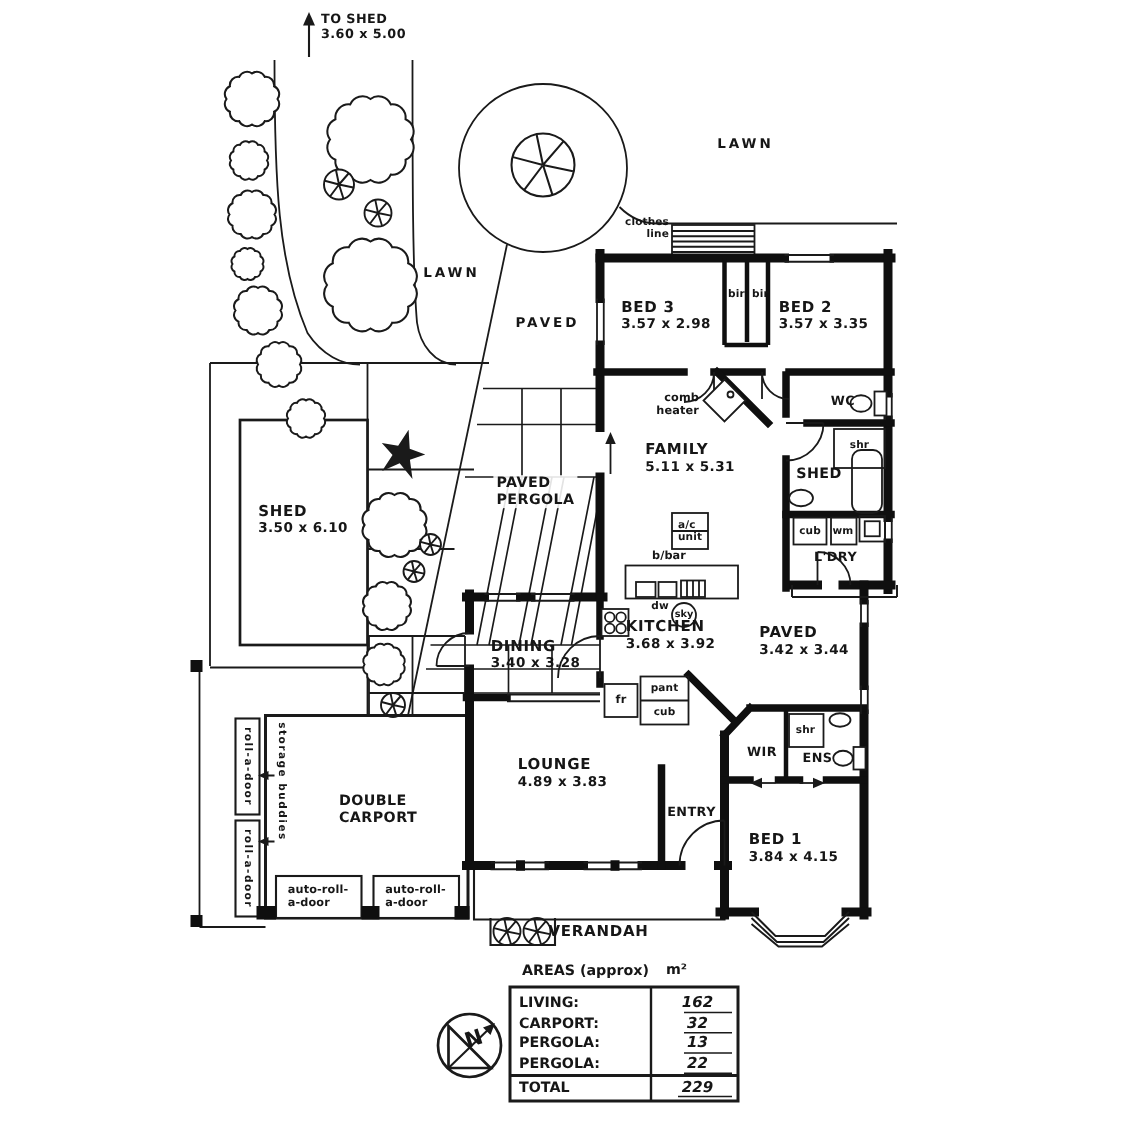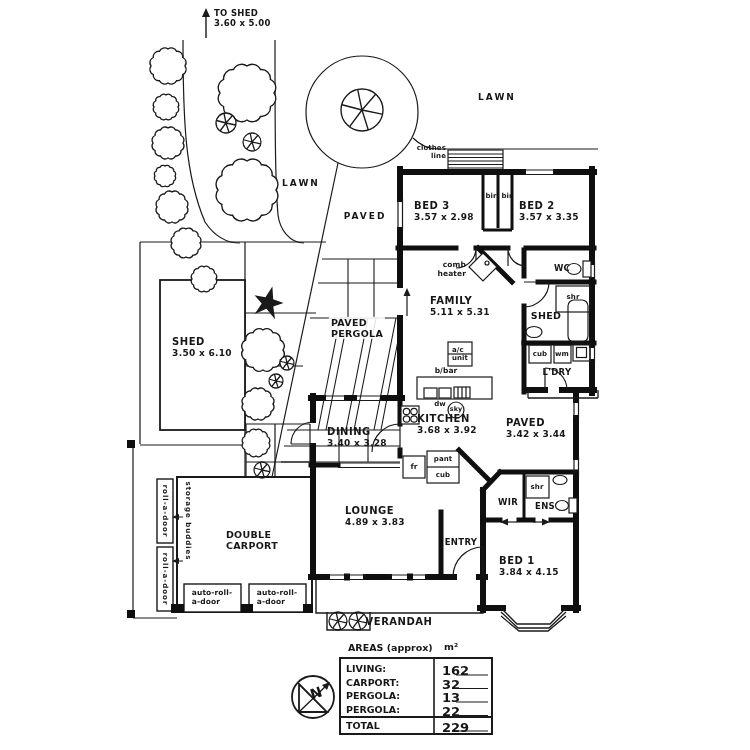--- a/index.html
+++ b/index.html
@@ -15,21 +15,21 @@
   .blockR{transform:none;text-align:right;}
   .vlbl{position:absolute;transform:translate(-50%,-50%);writing-mode:vertical-rl;
         color:#161616;font-weight:bold;font-size:7px;letter-spacing:1px;white-space:nowrap;}
   .s65{font-size:6.5px;letter-spacing:0;}
   .s7{font-size:7px;letter-spacing:.1px;}
   .s75{font-size:7.5px;letter-spacing:.1px;}
   .s85{font-size:8.5px;}
   .s95{font-size:9.5px;}
   .ls2{letter-spacing:2px;}
   .tbl-label{position:absolute;font-weight:bold;font-size:9.5px;color:#161616;}
-  .tbl-value{position:absolute;font-weight:bold;font-size:13px;color:#161616;text-align:left;width:46px;}
+  .tbl-value{position:absolute;font-weight:bold;font-size:10px;color:#161616;text-align:center;width:46px;font-style:italic;}
   .compass-n{position:absolute;font-weight:bold;font-size:14px;color:#161616;
              transform:translate(-50%,-50%) rotate(-18deg);}
 </style>
 </head>
 <body>
 
 <div class="stage">
 
 <svg width="750" height="750" viewBox="0 0 750 750">
   <defs>

